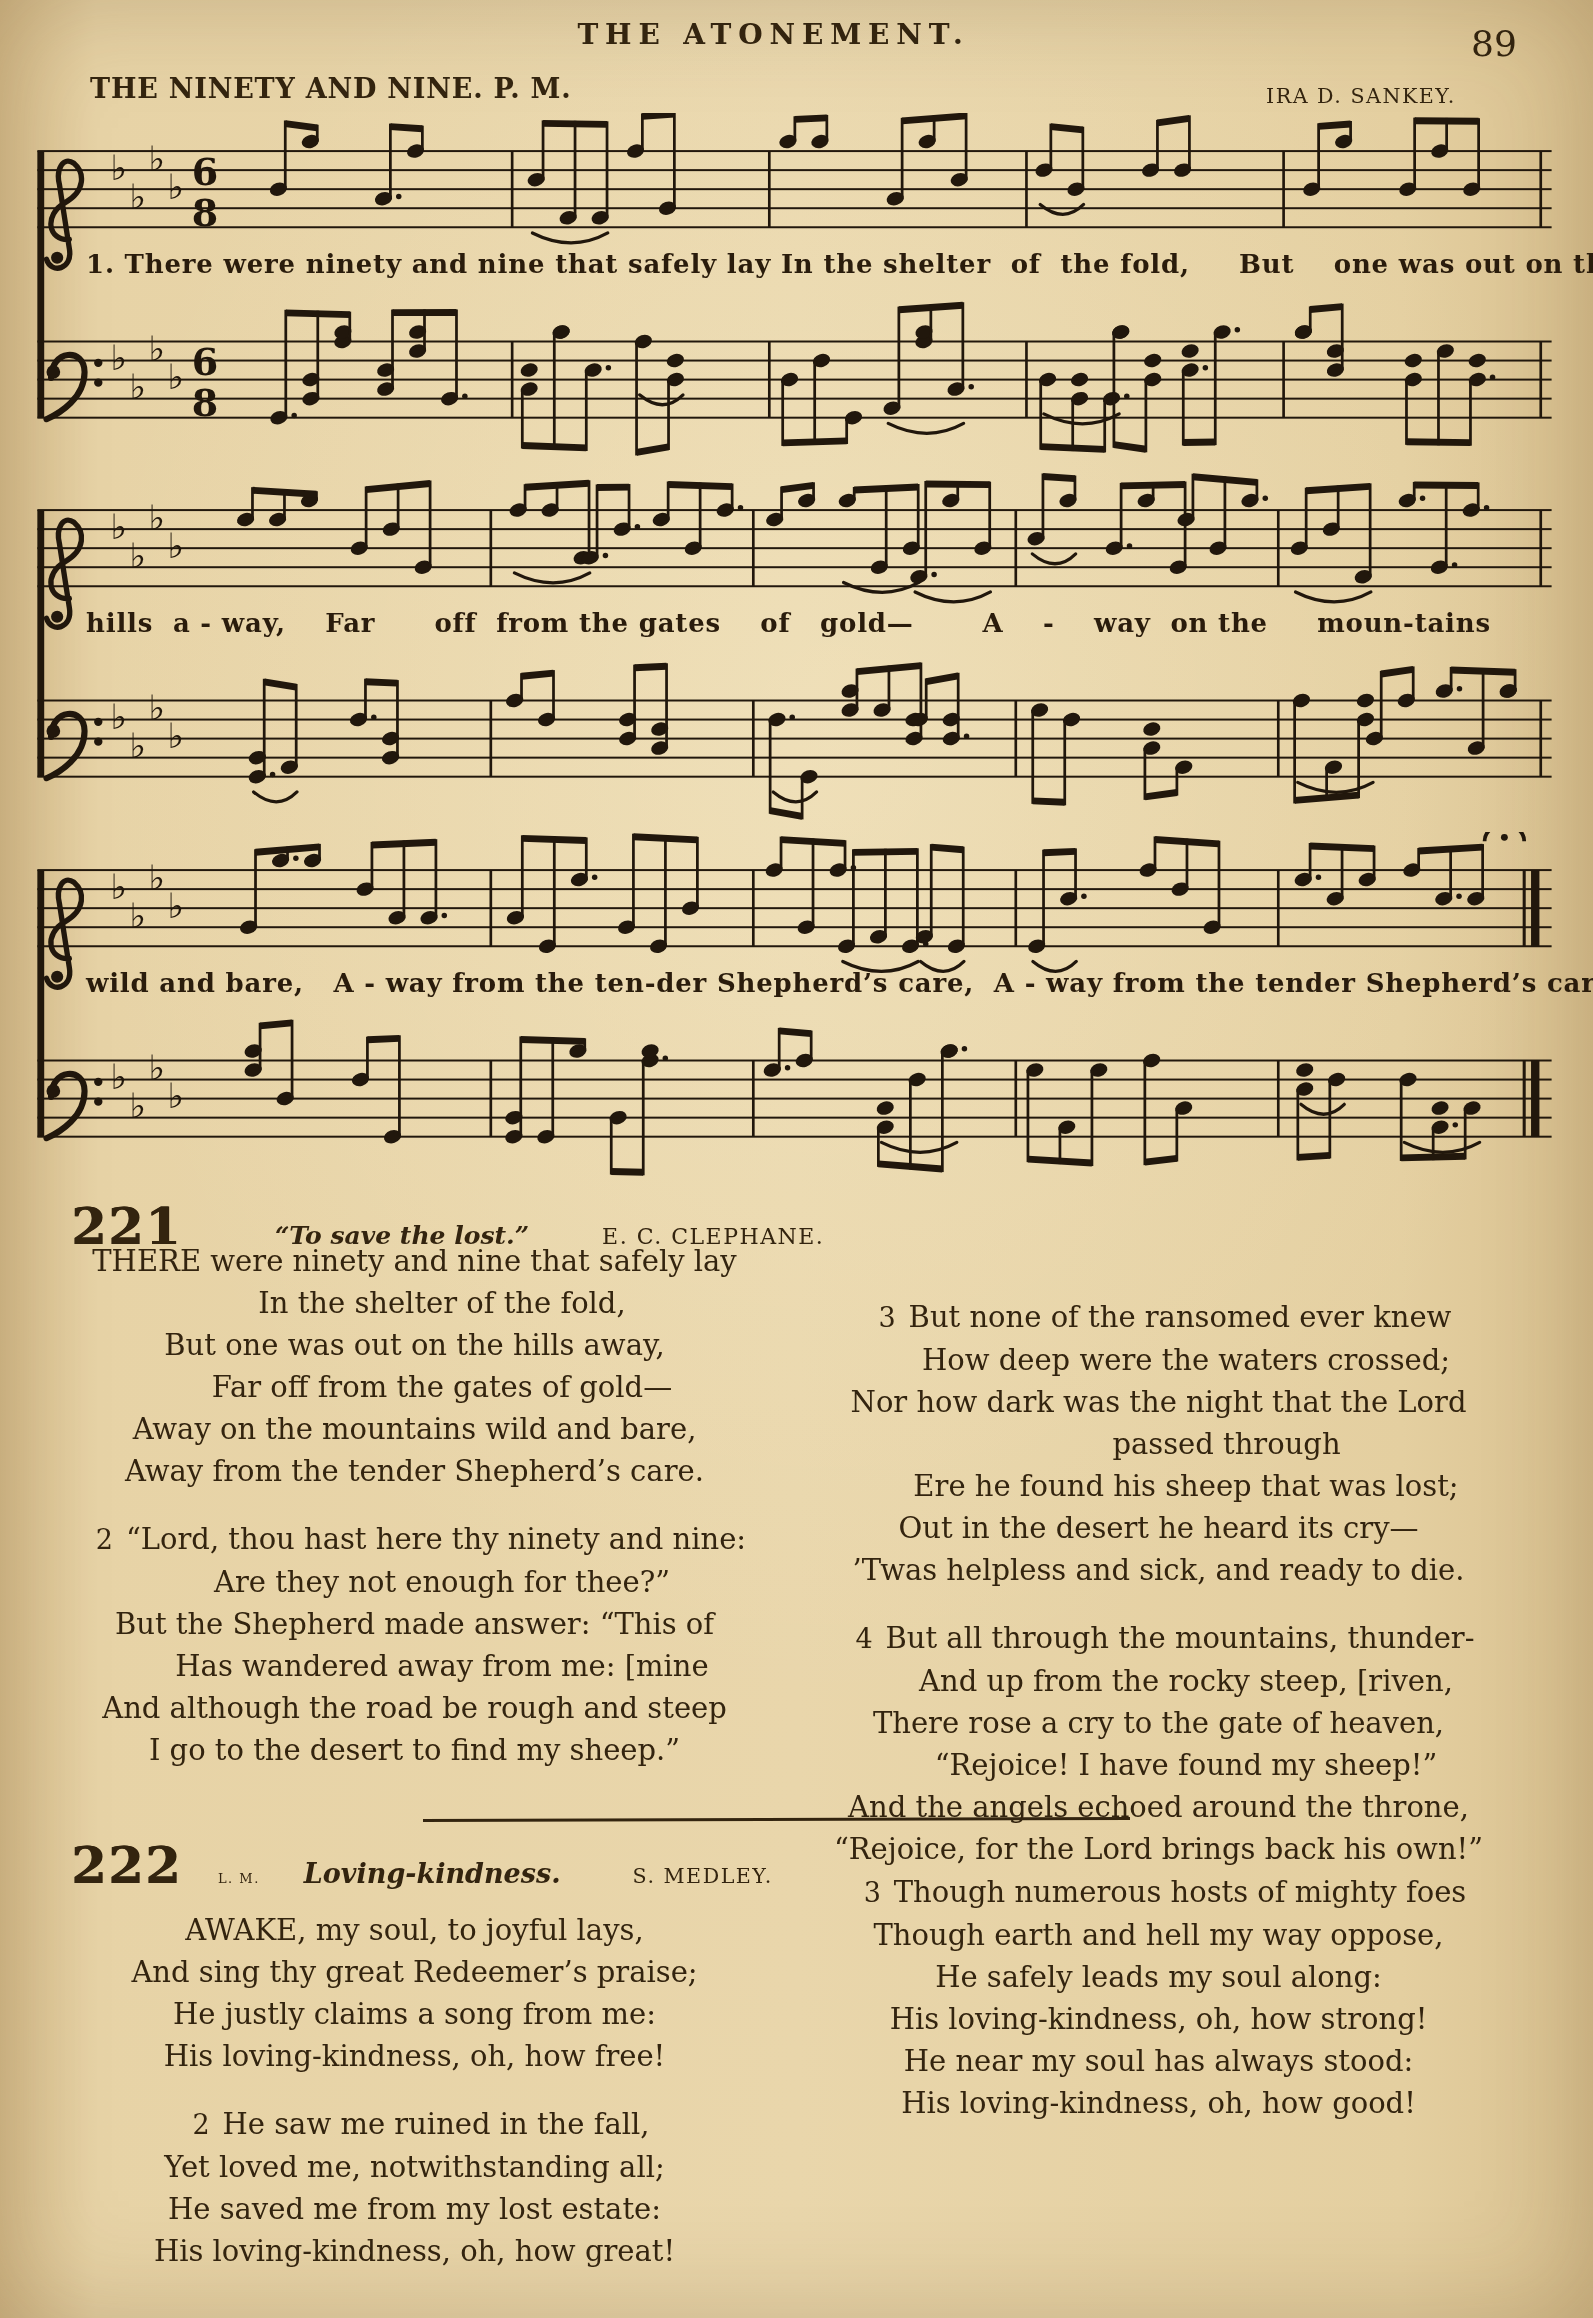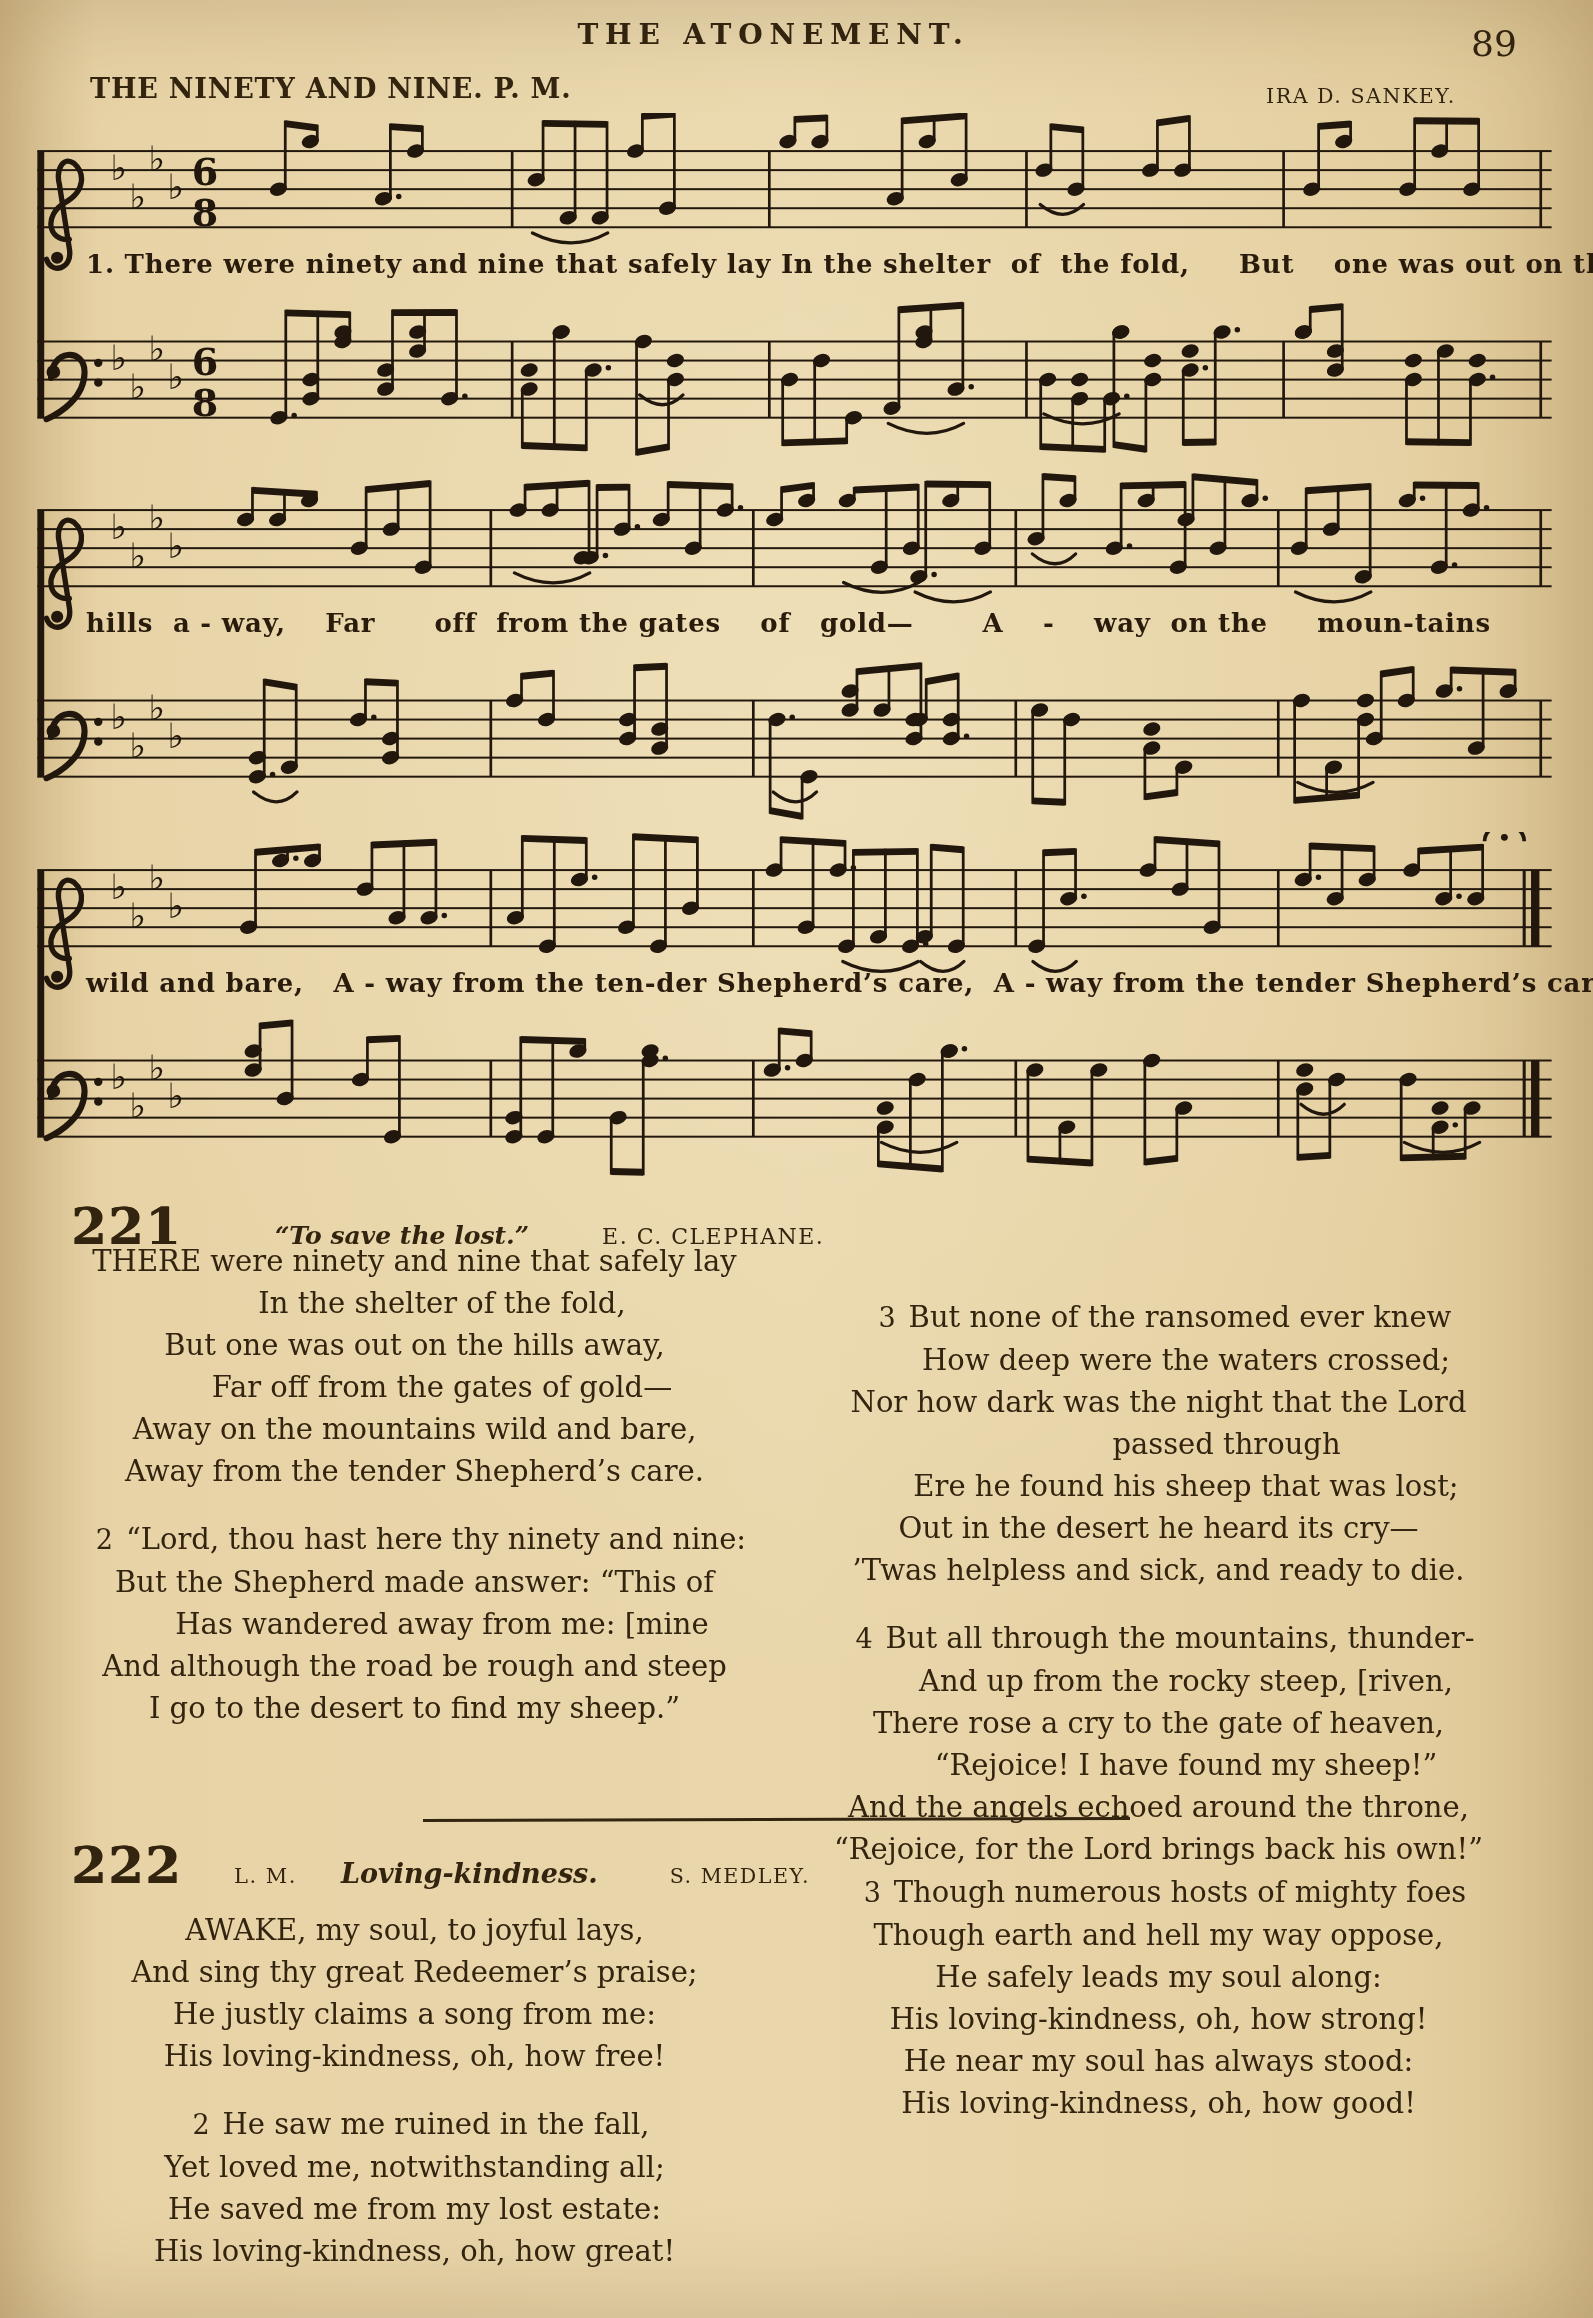--- a/index.html
+++ b/index.html
@@ -20,21 +20,21 @@
   .sys svg{position:absolute;top:0;left:0;}
   .lyric{position:absolute;top:136px;left:52px;width:1467px;font-weight:bold;
          font-size:26px;letter-spacing:0.8px;white-space:pre;color:#2a1c0c;}
   .hymn-head{position:absolute;left:46px;width:1505px;display:flex;align-items:baseline;}
   .h221{top:1196px;}
   .h222{top:1835px;}
   .hnum{font-size:51px;font-weight:bold;margin-left:25px;letter-spacing:1.5px;
         text-shadow:0.8px 0 0 #33240f;}
   .motto{font-size:25px;font-style:italic;font-weight:bold;margin-left:93px;}
   .hauthor{font-size:22px;letter-spacing:1.5px;margin-left:73px;}
-  .meter{font-size:21px;letter-spacing:1.5px;margin-left:52px;}
+  .meter{font-size:13px;letter-spacing:1.5px;margin-left:36px;}
   .tune{font-size:27px;font-style:italic;font-weight:bold;margin-left:44px;}
   .hauthor2{font-size:20.6px;letter-spacing:1.5px;margin-left:72px;}
   .col{position:absolute;width:735px;text-align:center;}
   .c221l{top:1240px;left:47px;}
   .c221r{top:1296px;left:791px;}
   .c222l{top:1909px;left:47px;}
   .c222r{top:1871px;left:791px;}
   .vline{font-size:29px;line-height:42px;white-space:nowrap;}
   .vline.gap{margin-top:26px;}
   .vline.ind1{padding-left:55px;}
@@ -685,20 +685,21 @@
   </div>
 
   <div class="col c221l">
       <div class="vline"><span>THERE were ninety and nine that safely lay</span></div>
       <div class="vline ind1"><span>In the shelter of the fold,</span></div>
       <div class="vline"><span>But one was out on the hills away,</span></div>
       <div class="vline ind1"><span>Far off from the gates of gold—</span></div>
       <div class="vline"><span>Away on the mountains wild and bare,</span></div>
       <div class="vline"><span>Away from the tender Shepherd’s care.</span></div>
       <div class="vline gap"><span class="vnum">2</span><span>“Lord, thou hast here thy ninety and nine:</span></div>
+      <div class="vline ind1"><span>Are they not enough for thee?”</span></div>
       <div class="vline"><span>But the Shepherd made answer: “This of</span></div>
       <div class="vline ind1"><span>Has wandered away from me:    [mine</span></div>
       <div class="vline"><span>And although the road be rough and steep</span></div>
       <div class="vline"><span>I go to the desert to find my sheep.”</span></div>
     </div>
 
   <div class="col c221r">
       <div class="vline"><span class="vnum">3</span><span>But none of the ransomed ever knew</span></div>
       <div class="vline ind1"><span>How deep were the waters crossed;</span></div>
       <div class="vline"><span>Nor how dark was the night that the Lord</span></div>

